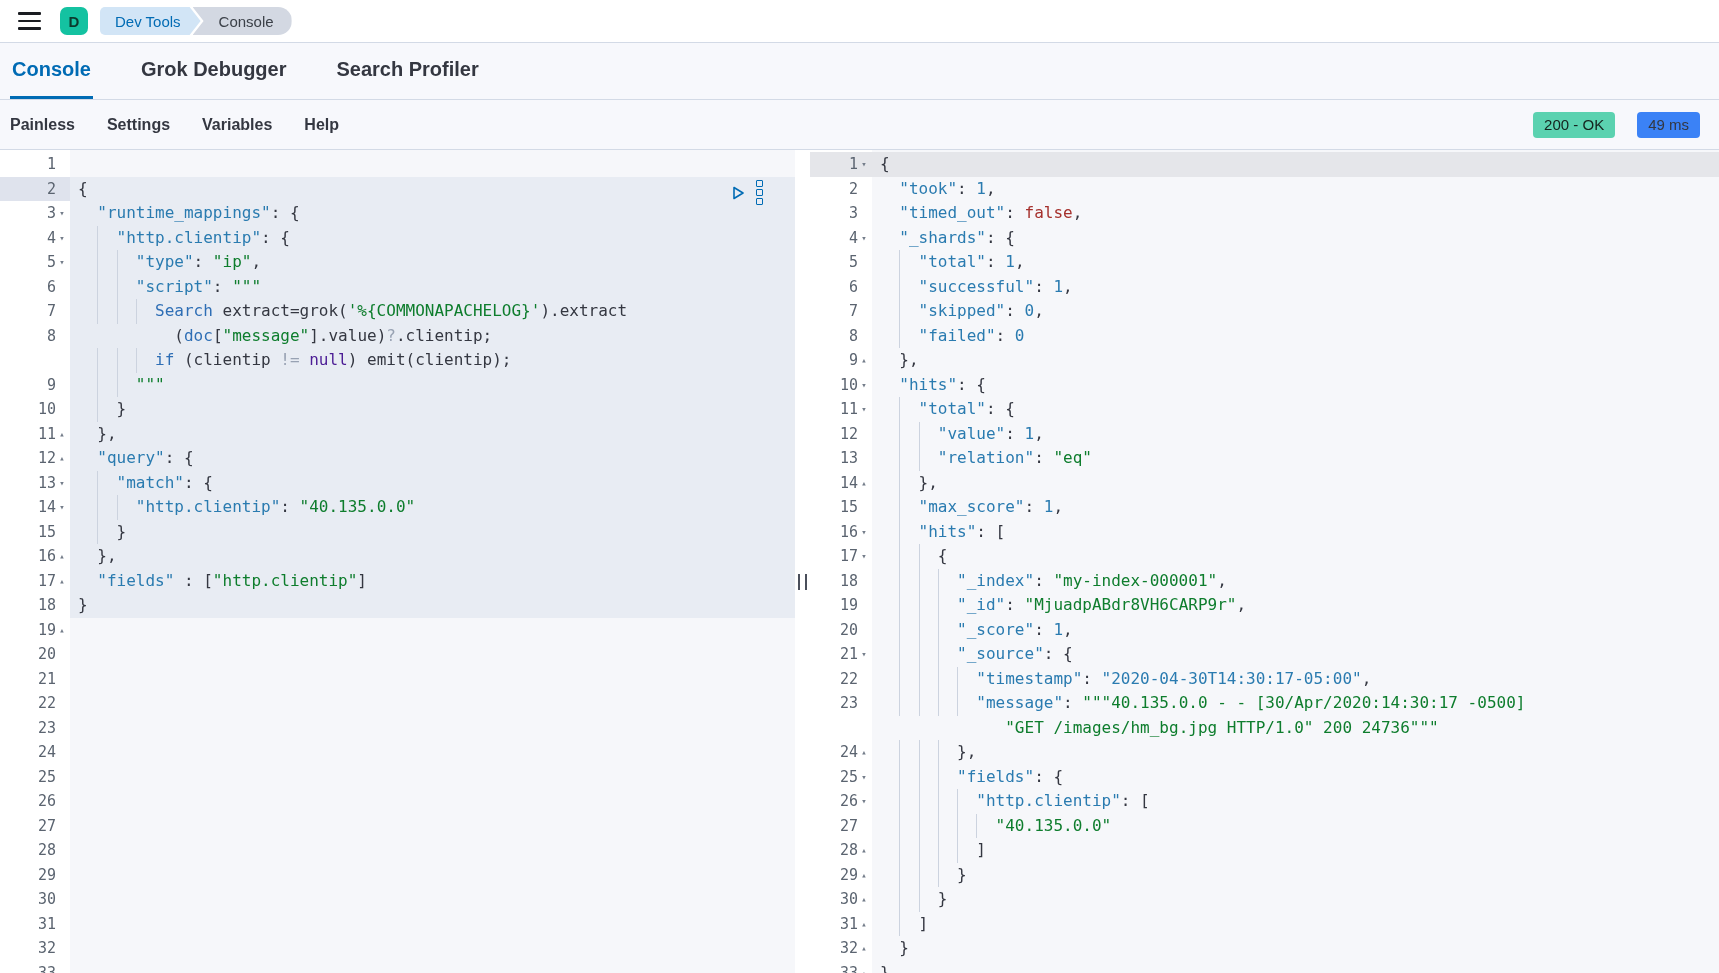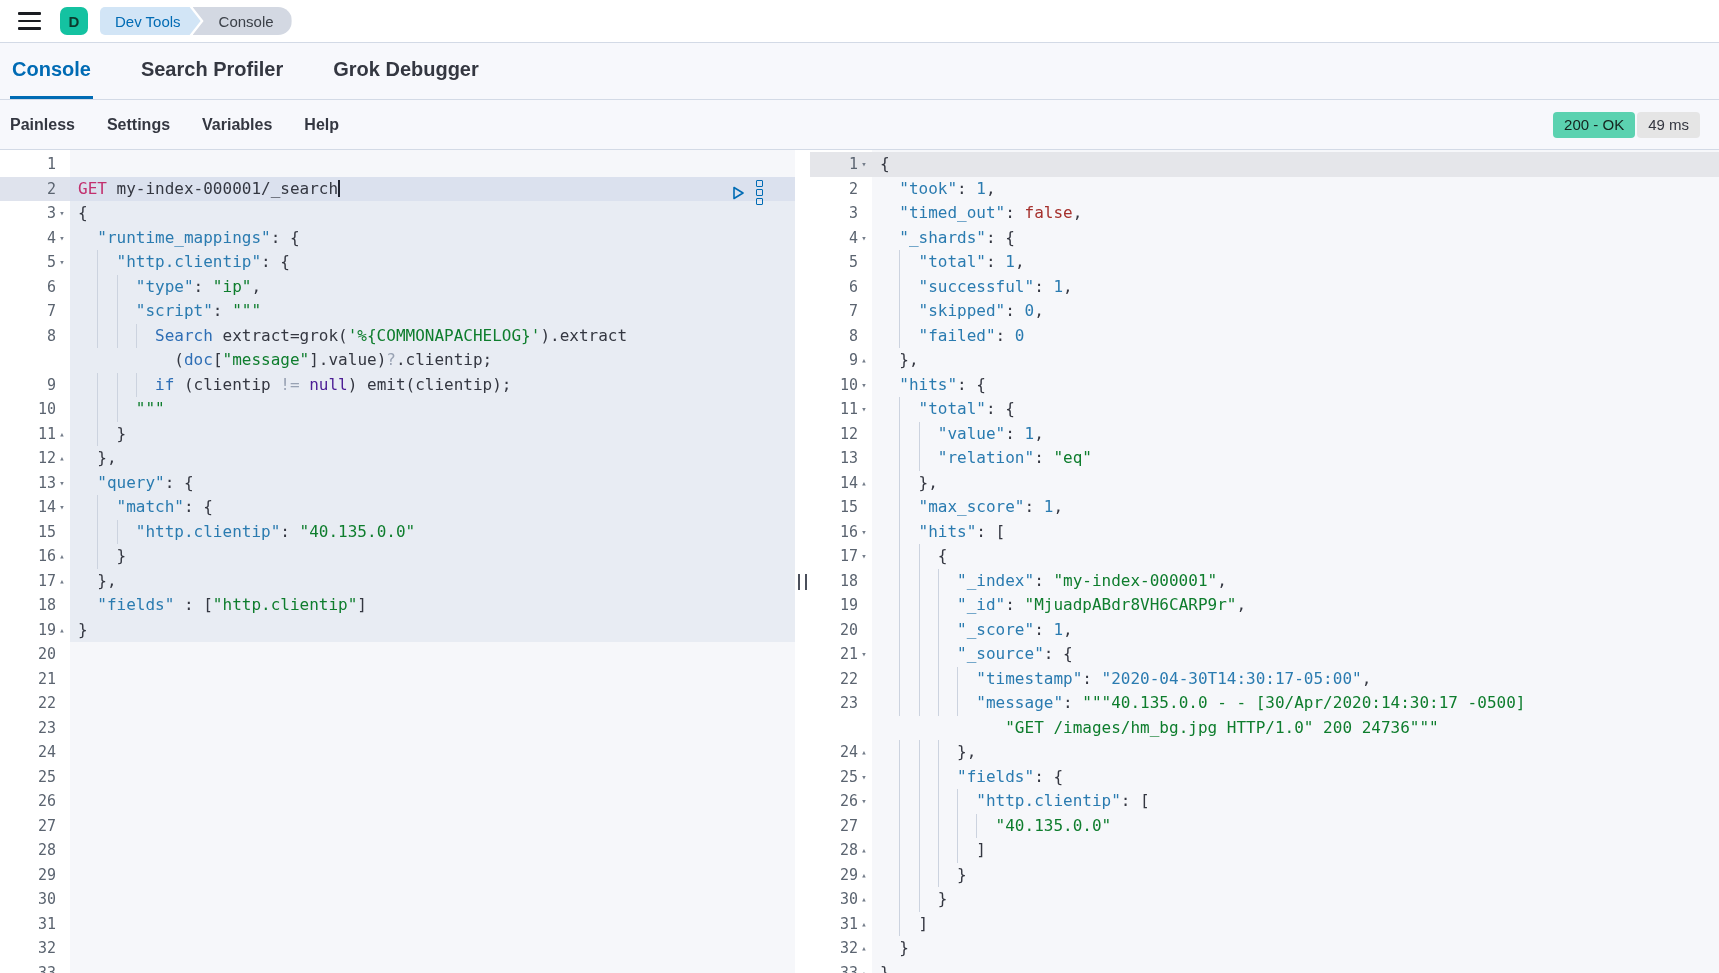--- a/index.html
+++ b/index.html
@@ -28,25 +28,25 @@
   .tab{display:flex;align-items:center;font-size:20px;font-weight:700;color:#343741;
        border-bottom:3px solid transparent;gap:12px;cursor:pointer;padding:0 2px}
   .tab.active{color:#006bb4;border-bottom-color:#006bb4}
   .beta{font-size:12px;font-weight:700;border:1px solid #cdd3df;background:#fff;color:#343741;
         border-radius:12px;padding:3px 11px;letter-spacing:.4px}
 
   
   .menurow{height:49px;background:#f7f8fc;border-bottom:1px solid #d3dae6;display:flex;
            align-items:center;padding:0 10px;gap:32px;font-weight:600;font-size:16px}
   .menuitem{cursor:pointer}
-  .badges{margin-left:auto;display:flex;gap:2px;margin-right:9px}
+  .badges{margin-left:auto;display:flex;gap:22px;margin-right:9px}
   .badge{height:26px;border-radius:4px;display:flex;align-items:center;padding:0 11px;
          font-size:15px;font-weight:500}
   .b-ok{background:#5bd2b0;color:#15231e}
-  .b-ms{background:#e5e5e5;color:#343741}
+  .b-ms{background:#3b82f6;color:#343741}
 
   
   .main{height:823px;display:flex;position:relative;background:#fff}
   .pane{display:flex;overflow:hidden}
   .pane-left{width:795px}
   .pane-right{flex:1}
   .gutter{flex:0 0 70px;background:#fff;padding-top:2px}
   .gutter-r{flex:0 0 62px;background:#fff;padding-top:2px}
   .content{flex:1;background:#f6f7fa;padding-top:2px;position:relative;overflow:hidden}
   .gut-row{height:24.5px;display:flex;align-items:center;justify-content:flex-end;
@@ -87,24 +87,24 @@
     <div class="crumb1">Dev Tools</div>
     <div class="crumb2">Console</div>
   </div>
 </div>
 
 <div class="tabsrow">
   <div class="tab active">
     <span>Console</span>
   </div>
   <div class="tab">
+    <span>Grok Debugger</span>
+  </div>
+  <div class="tab">
     <span>Search Profiler</span>
-  </div>
-  <div class="tab">
-    <span>Grok Debugger</span>
   </div>
 </div>
 
 <div class="menurow">
   <span class="menuitem">Painless</span>
   <span class="menuitem">Settings</span>
   <span class="menuitem">Variables</span>
   <span class="menuitem">Help</span>
   <div class="badges">
     <span class="badge b-ok">200 - OK</span>
@@ -247,21 +247,20 @@
           <span>32</span>
           <span class="fold"></span>
         </div>
         <div class="gut-row">
           <span>33</span>
           <span class="fold"></span>
         </div>
       </div>
     <div class="content" id="code-l">
         <div class="crow"><span></span></div>
-        <div class="crow blk act-blue"><span><span class="tk-m">GET</span><span class="tk-p"> my-index-000001/_search</span><span class="cursor"></span></span></div>
         <div class="crow blk"><span><span class="tk-p">{</span></span></div>
         <div class="crow blk"><span>  <span class="tk-k">"runtime_mappings"</span><span class="tk-p">: {</span></span></div>
         <div class="crow blk"><i class="guide" style="left: calc(2ch + 8px);"></i><span>    <span class="tk-k">"http.clientip"</span><span class="tk-p">: {</span></span></div>
         <div class="crow blk"><i class="guide" style="left: calc(2ch + 8px);"></i><i class="guide" style="left: calc(4ch + 8px);"></i><span>      <span class="tk-k">"type"</span><span class="tk-p">: </span><span class="tk-s">"ip"</span><span class="tk-p">,</span></span></div>
         <div class="crow blk"><i class="guide" style="left: calc(2ch + 8px);"></i><i class="guide" style="left: calc(4ch + 8px);"></i><span>      <span class="tk-k">"script"</span><span class="tk-p">: </span><span class="tk-s">"""</span></span></div>
         <div class="crow blk"><i class="guide" style="left: calc(2ch + 8px);"></i><i class="guide" style="left: calc(4ch + 8px);"></i><i class="guide" style="left: calc(6ch + 8px);"></i><span>        <span class="tk-w">Search</span><span class="tk-p"> extract=grok(</span><span class="tk-s">'%{COMMONAPACHELOG}'</span><span class="tk-p">).extract</span></span></div>
         <div class="crow blk"><span>          <span class="tk-p">(</span><span class="tk-w">doc</span><span class="tk-p">[</span><span class="tk-s">"message"</span><span class="tk-p">].value)</span><span class="tk-o">?</span><span class="tk-p">.clientip;</span></span></div>
         <div class="crow blk"><i class="guide" style="left: calc(2ch + 8px);"></i><i class="guide" style="left: calc(4ch + 8px);"></i><i class="guide" style="left: calc(6ch + 8px);"></i><span>        <span class="tk-w">if</span><span class="tk-p"> (clientip </span><span class="tk-o">!=</span><span class="tk-p"> </span><span class="tk-N">null</span><span class="tk-p">) emit(clientip);</span></span></div>
         <div class="crow blk"><i class="guide" style="left: calc(2ch + 8px);"></i><i class="guide" style="left: calc(4ch + 8px);"></i><span>      <span class="tk-s">"""</span></span></div>
         <div class="crow blk"><i class="guide" style="left: calc(2ch + 8px);"></i><span>    <span class="tk-p">}</span></span></div>

